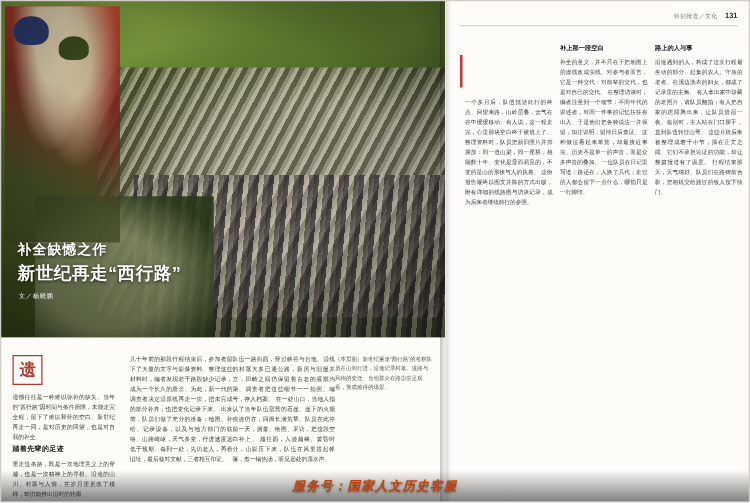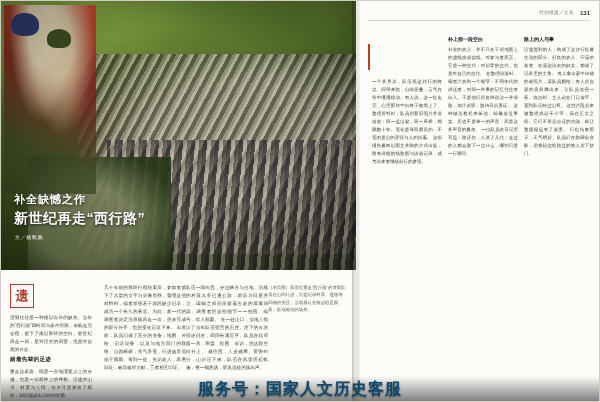--- a/index.html
+++ b/index.html
@@ -261,25 +261,26 @@
     position: absolute;
     left: 0; bottom: 0;
     width: 600px; height: 26px;
     background: rgba(255,255,255,0.0);
     z-index: 60;
     display: flex;
     align-items: center;
     justify-content: center;
   }
   .watermark span {
-    color: #0c4a6e;
-    font-size: 16px;
+    color: #c2410c;
+    font-size: 10px;
     font-weight: bold;
     letter-spacing: 1px;
     text-shadow: 0 1px 2px rgba(0,0,0,0.55);
+    font-style: italic;
   }
   .wm-strip {
     position: absolute;
     left: 0; bottom: 0;
     width: 600px; height: 26px;
     background: linear-gradient(to top, rgba(20,20,20,0.55), rgba(20,20,20,0.0));
     z-index: 55;
   }
 
   

